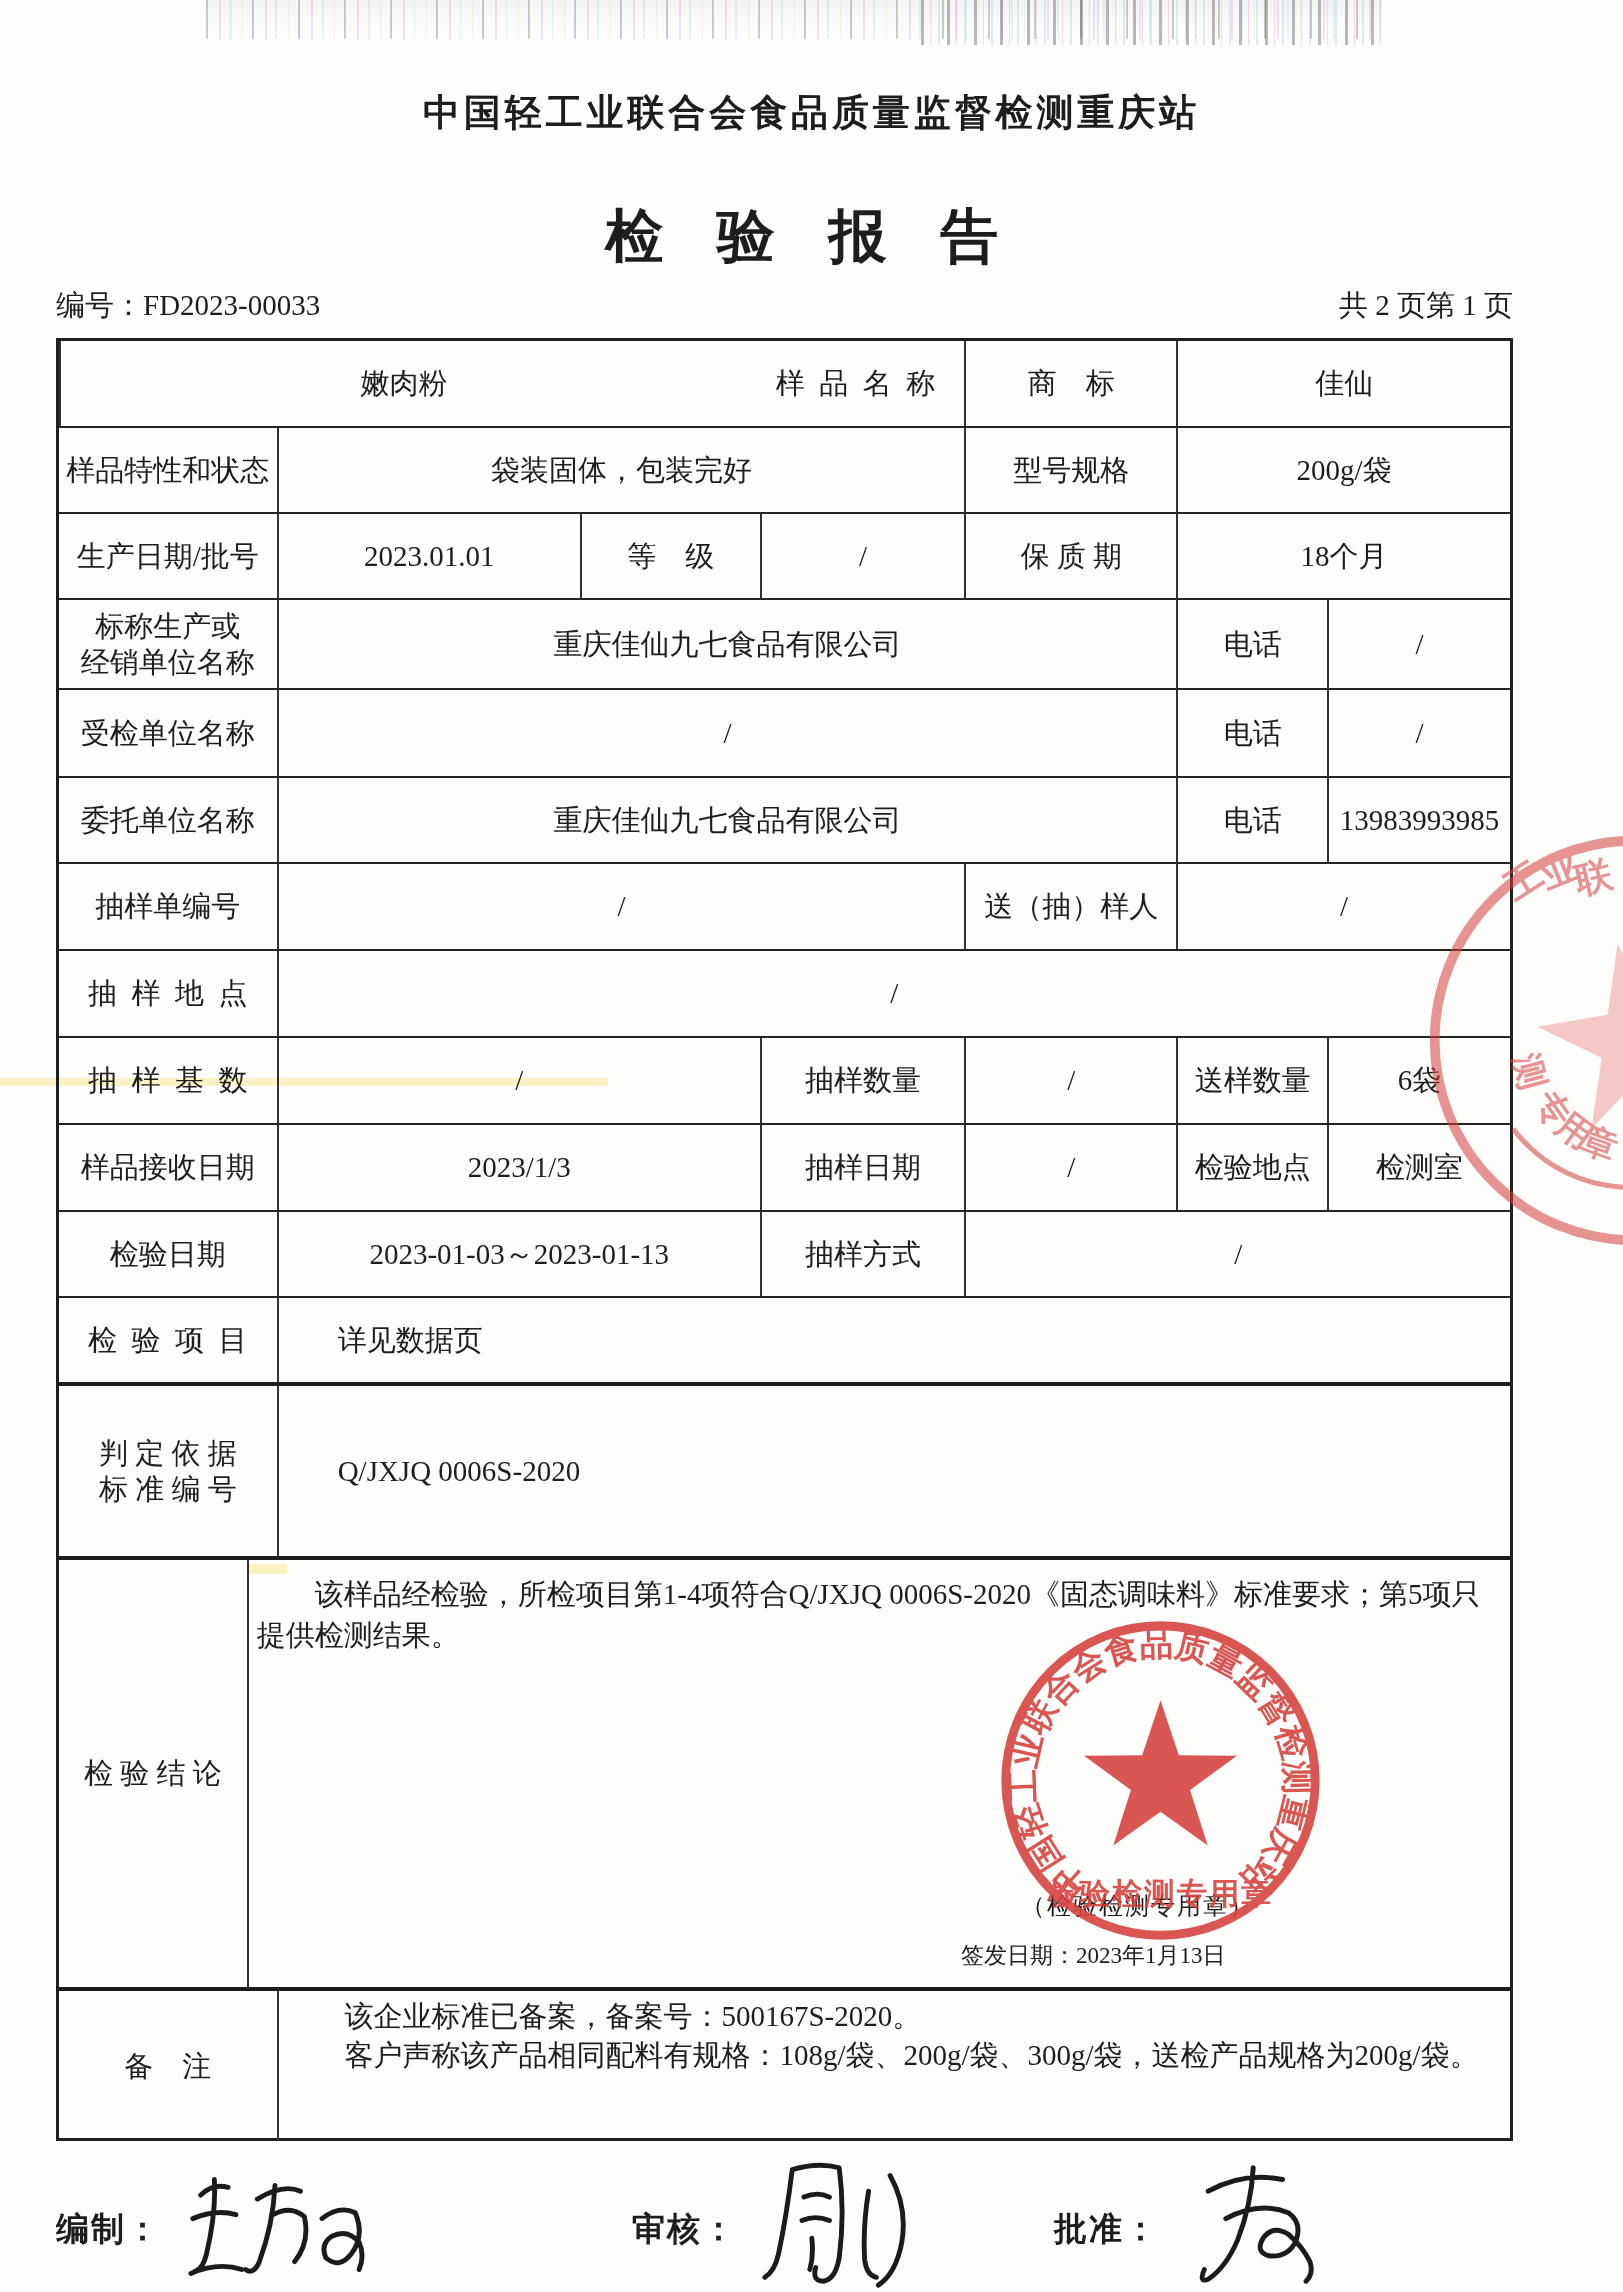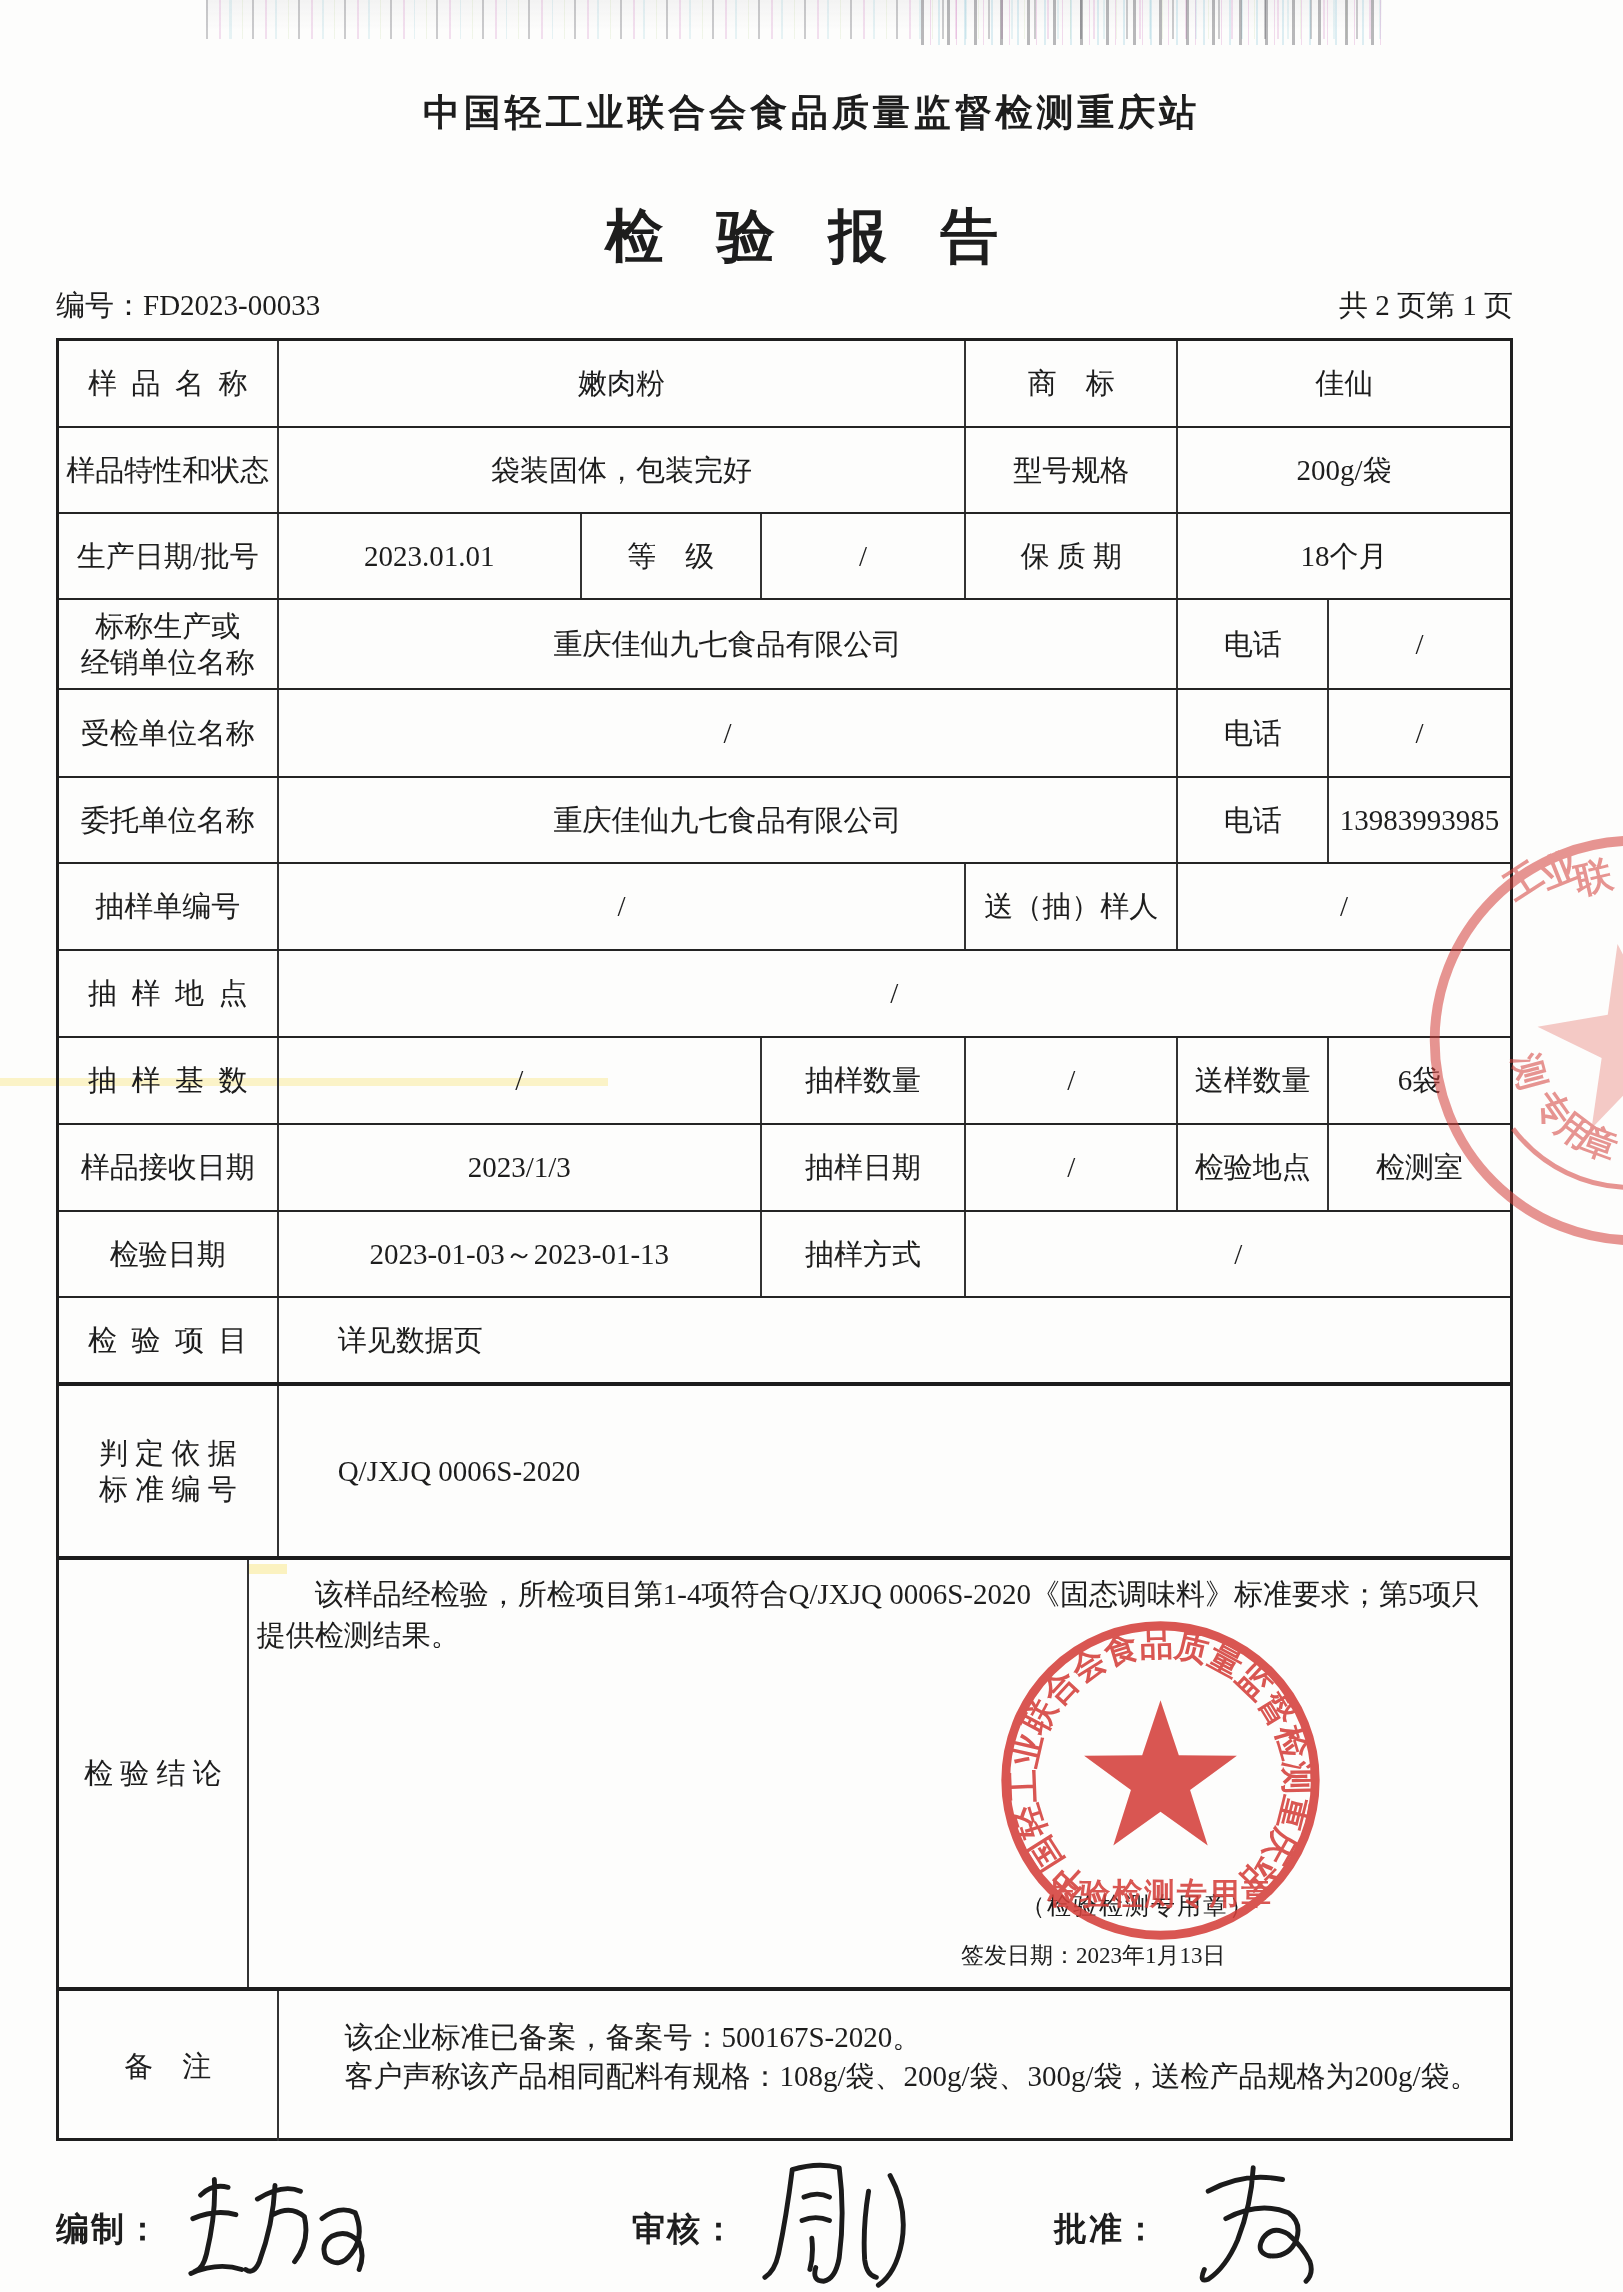--- a/index.html
+++ b/index.html
@@ -39,21 +39,21 @@
      align-items:center;justify-content:center;font-size:29px;text-align:center;line-height:1.25;}
   .c.nb{border-left:none;}
   .c.left{align-items:flex-start;padding-left:59px;text-align:left;}
   .c.grow{flex:1 1 auto;}
   .lbl{width:15%;}
 
   
   .blockcell{position:relative;display:block;text-align:left;}
   .concl-p{margin:13.7px 25.5px 0 7.8px;text-indent:2em;font-size:29px;line-height:1.42;}
   .remark-p{margin:0 21.6px 0 7.8px;text-indent:2em;font-size:29px;line-height:1.33;}
-  .remark-pad{padding-top:27px;}
+  .remark-pad{padding-top:6px;}
   .seal-caption{position:absolute;left:772px;top:331px;font-size:24px;letter-spacing:2px;z-index:1;}
   .issue-date{position:absolute;left:712px;top:382px;font-size:23px;z-index:1;}
 
   .main-stamp{position:absolute;left:745px;top:54px;z-index:3;opacity:.88;}
   .side-stamp{position:absolute;left:1419px;top:825px;z-index:3;opacity:.55;}
 
   
   .footer{position:absolute;left:0;top:2156px;width:1623px;height:136px;}
   .siggroup{position:absolute;top:0;height:136px;display:flex;align-items:flex-start;}
   .siglabel{font-size:33px;margin-top:51px;letter-spacing:2px;font-weight:bold;}
@@ -73,22 +73,22 @@
   <div class="org" data-bind="page.org_name">中国轻工业联合会食品质量监督检测重庆站</div>
   <div class="title" data-bind="page.title">检 验 报 告</div>
   <div class="meta">
     <span data-bind="page.report_no">编号：FD2023-00033</span>
     <span class="pginfo" data-bind="page.page_info">共 2 页第 1 页</span>
   </div>
 
   <div class="tbl">
 
     <div class="row first" style="height:85px">
+      <div class="c" style="width:47.4%" data-bind="table.row1.value">嫩肉粉</div>
       <div class="c lbl nb" data-bind="table.row1.label">样  品  名  称</div>
-      <div class="c" style="width:47.4%" data-bind="table.row1.value">嫩肉粉</div>
       <div class="c" style="width:14.6%" data-bind="table.row1.label2">商    标</div>
       <div class="c grow" data-bind="table.row1.value2">佳仙</div>
     </div>
 
     <div class="row" style="height:86px">
       <div class="c lbl nb" data-bind="table.row2.label">样品特性和状态</div>
       <div class="c" style="width:47.4%" data-bind="table.row2.value">袋装固体，包装完好</div>
       <div class="c" style="width:14.6%" data-bind="table.row2.label2">型号规格</div>
       <div class="c grow" data-bind="table.row2.value2">200g/袋</div>
     </div>

